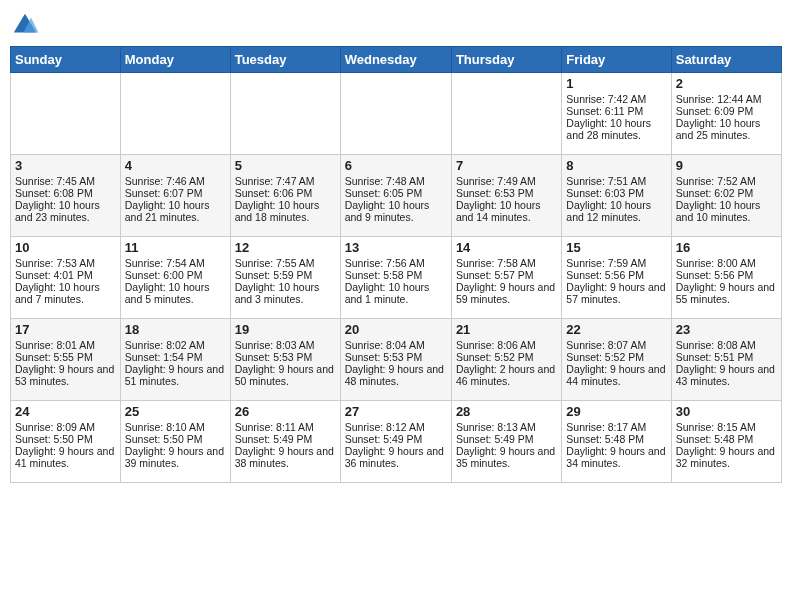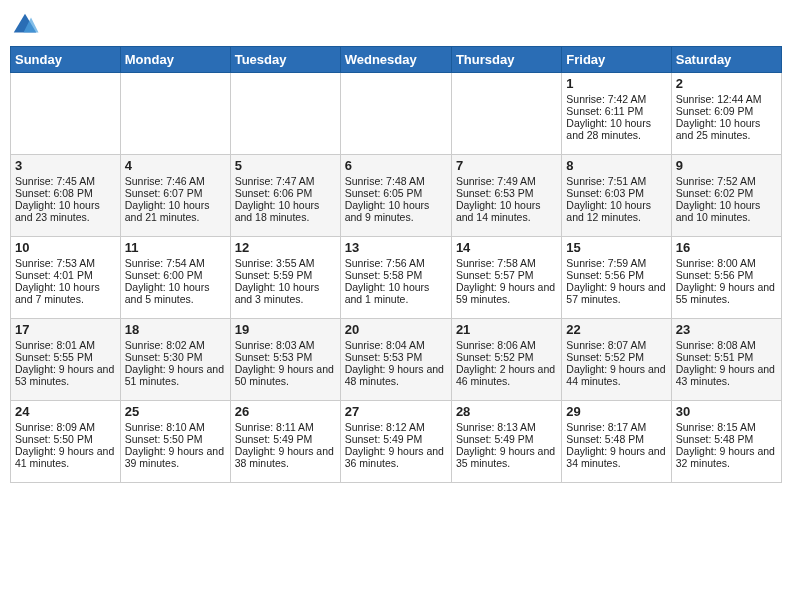--- a/index.html
+++ b/index.html
@@ -187,21 +187,21 @@
           <div>Daylight: 10 hours and 7 minutes.</div>
         </td>
         <td>
           <span class="day-num">11</span>
           <div>Sunrise: 7:54 AM</div>
           <div>Sunset: 6:00 PM</div>
           <div>Daylight: 10 hours and 5 minutes.</div>
         </td>
         <td>
           <span class="day-num">12</span>
-          <div>Sunrise: 3:55 AM</div>
+          <div>Sunrise: 7:55 AM</div>
           <div>Sunset: 5:59 PM</div>
           <div>Daylight: 10 hours and 3 minutes.</div>
         </td>
         <td>
           <span class="day-num">13</span>
           <div>Sunrise: 7:56 AM</div>
           <div>Sunset: 5:58 PM</div>
           <div>Daylight: 10 hours and 1 minute.</div>
         </td>
         <td>
@@ -226,21 +226,21 @@
       <tr>
         <td>
           <span class="day-num">17</span>
           <div>Sunrise: 8:01 AM</div>
           <div>Sunset: 5:55 PM</div>
           <div>Daylight: 9 hours and 53 minutes.</div>
         </td>
         <td>
           <span class="day-num">18</span>
           <div>Sunrise: 8:02 AM</div>
-          <div>Sunset: 5:30 PM</div>
+          <div>Sunset: 1:54 PM</div>
           <div>Daylight: 9 hours and 51 minutes.</div>
         </td>
         <td>
           <span class="day-num">19</span>
           <div>Sunrise: 8:03 AM</div>
           <div>Sunset: 5:53 PM</div>
           <div>Daylight: 9 hours and 50 minutes.</div>
         </td>
         <td>
           <span class="day-num">20</span>

